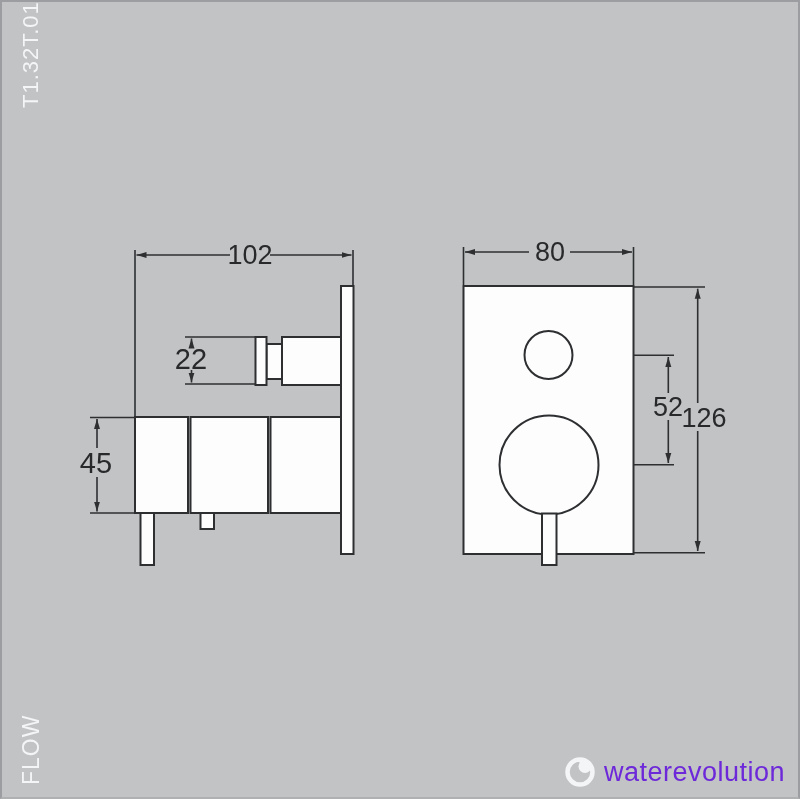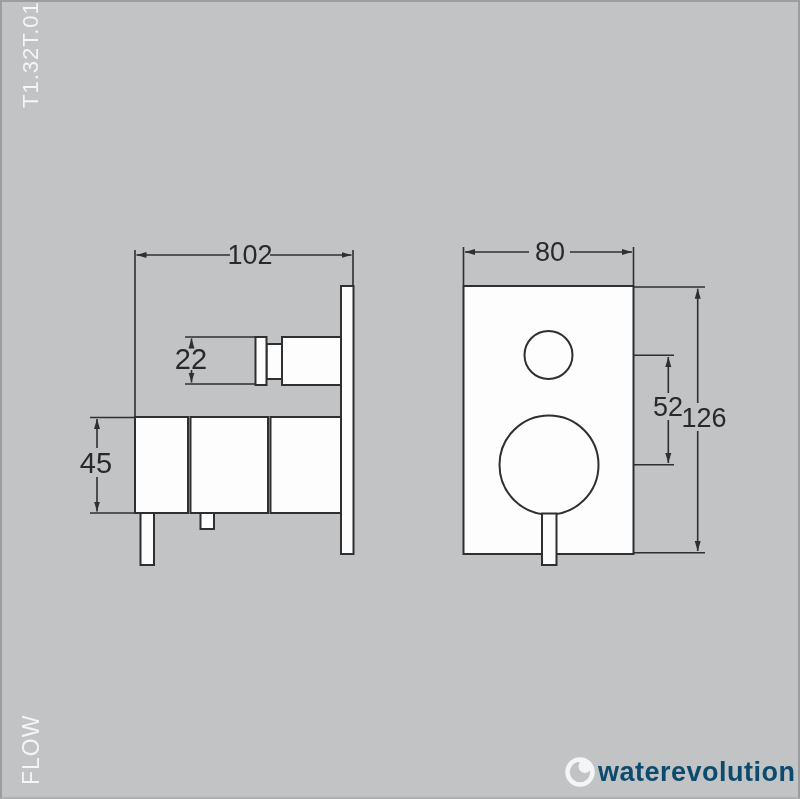--- a/index.html
+++ b/index.html
@@ -33,24 +33,25 @@
   }
   .dim-num{ font-size:27px; }
   .dim-num-side{ font-size:29px; }
   .logo{
     position:absolute;
     left:562px; top:750px;
     display:flex; align-items:center;
     height:40px;
   }
   .logo-text{
-    color:#0c4a6e;
+    color:#6d28d9;
     font-size:27px;
-    font-weight:700;
+    font-weight:400;
     letter-spacing:0.5px;
+    margin-left:6px;
     white-space:nowrap;
   }
 </style>
 </head>
 <body>
 
 <div class="sheet">
 
   <div class="vlabel code-label">T1.32T.01</div>
   <div class="vlabel flow-label">FLOW</div>

